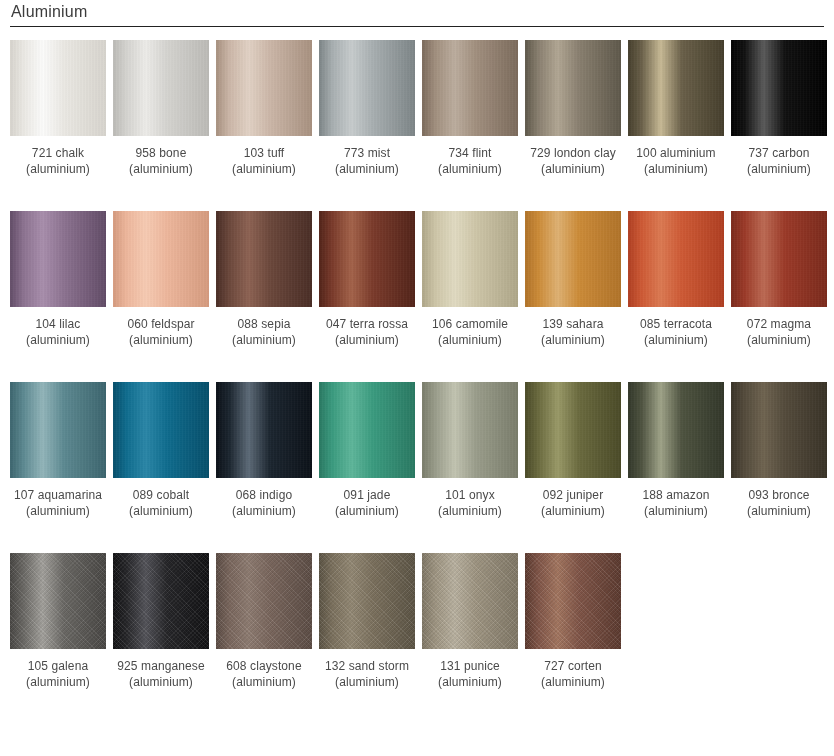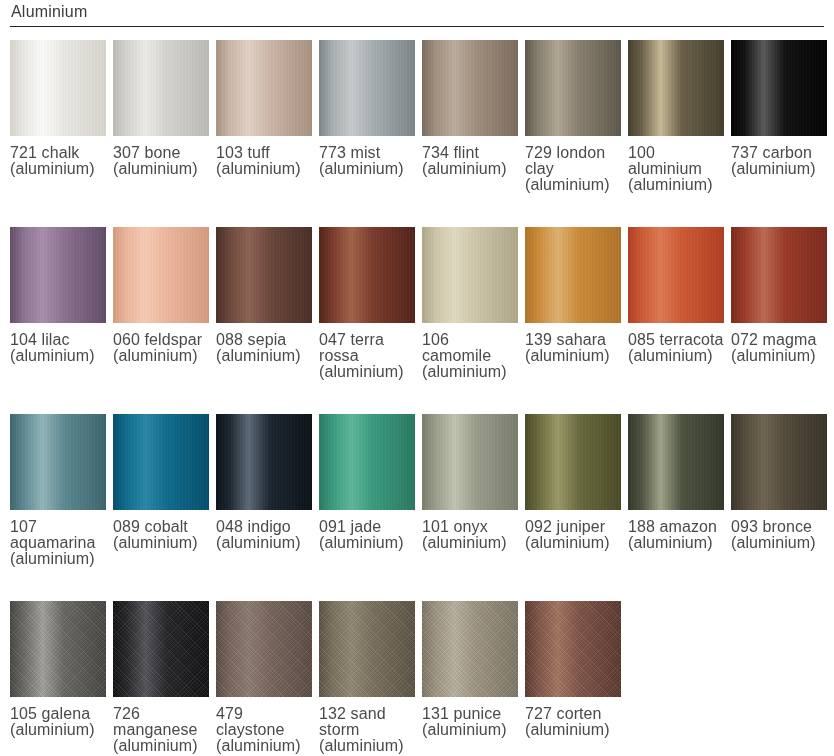--- a/index.html
+++ b/index.html
@@ -79,22 +79,23 @@
         rgba(0,0,0,.16) 1px,
         rgba(255,255,255,0) 2px,
         rgba(0,0,0,.08) 3px),
       repeating-linear-gradient(-45deg,
         rgba(255,255,255,.16) 0px,
         rgba(0,0,0,.14) 1px,
         rgba(255,255,255,0) 3px);
   }
   .caption{
     margin-top:9px;
-    font-size:16px;
+    font-size:12px;
     line-height:16px;
+    text-align:center;
     color:#4a4a4a;
     letter-spacing:.1px;
   }
   .caption .cname{display:block;}
   .caption .cmat{display:block;}
   
   .grid .cell{
     margin-bottom:34px;
   }
 </style>
@@ -116,21 +117,21 @@
         <div class="caption">
           <span class="cname">721 chalk</span>
           <span class="cmat">(aluminium)</span>
         </div>
       </div>
       <div class="cell">
         <div class="swatch" style="background: linear-gradient(90deg, rgb(189, 188, 184) 0%, rgb(214, 213, 209) 14%, rgb(238, 237, 234) 34%, rgb(214, 213, 209) 56%, rgb(189, 188, 184) 100%);">
           <div class="grain"></div>
         </div>
         <div class="caption">
-          <span class="cname">307 bone</span>
+          <span class="cname">958 bone</span>
           <span class="cmat">(aluminium)</span>
         </div>
       </div>
       <div class="cell">
         <div class="swatch" style="background: linear-gradient(90deg, rgb(169, 146, 129) 0%, rgb(205, 184, 169) 14%, rgb(227, 211, 198) 34%, rgb(205, 184, 169) 56%, rgb(169, 146, 129) 100%);">
           <div class="grain"></div>
         </div>
         <div class="caption">
           <span class="cname">103 tuff</span>
           <span class="cmat">(aluminium)</span>
@@ -269,21 +270,21 @@
         <div class="caption">
           <span class="cname">089 cobalt</span>
           <span class="cmat">(aluminium)</span>
         </div>
       </div>
       <div class="cell">
         <div class="swatch" style="background: linear-gradient(90deg, rgb(12, 18, 25) 0%, rgb(28, 38, 48) 14%, rgb(93, 107, 120) 34%, rgb(28, 38, 48) 56%, rgb(12, 18, 25) 100%);">
           <div class="grain"></div>
         </div>
         <div class="caption">
-          <span class="cname">048 indigo</span>
+          <span class="cname">068 indigo</span>
           <span class="cmat">(aluminium)</span>
         </div>
       </div>
       <div class="cell">
         <div class="swatch" style="background: linear-gradient(90deg, rgb(42, 122, 99) 0%, rgb(59, 156, 128) 14%, rgb(95, 183, 155) 34%, rgb(59, 156, 128) 56%, rgb(42, 122, 99) 100%);">
           <div class="grain"></div>
         </div>
         <div class="caption">
           <span class="cname">091 jade</span>
           <span class="cmat">(aluminium)</span>
@@ -332,30 +333,30 @@
         <div class="caption">
           <span class="cname">105 galena</span>
           <span class="cmat">(aluminium)</span>
         </div>
       </div>
       <div class="cell">
         <div class="swatch coarse" style="background: linear-gradient(90deg, rgb(19, 19, 21) 0%, rgb(39, 39, 42) 14%, rgb(86, 86, 92) 34%, rgb(39, 39, 42) 56%, rgb(19, 19, 21) 100%);">
           <div class="grain"></div>
         </div>
         <div class="caption">
-          <span class="cname">726 manganese</span>
+          <span class="cname">925 manganese</span>
           <span class="cmat">(aluminium)</span>
         </div>
       </div>
       <div class="cell">
         <div class="swatch coarse" style="background: linear-gradient(90deg, rgb(95, 79, 71) 0%, rgb(126, 106, 96) 14%, rgb(147, 128, 117) 34%, rgb(126, 106, 96) 56%, rgb(95, 79, 71) 100%);">
           <div class="grain"></div>
         </div>
         <div class="caption">
-          <span class="cname">479 claystone</span>
+          <span class="cname">608 claystone</span>
           <span class="cmat">(aluminium)</span>
         </div>
       </div>
       <div class="cell">
         <div class="swatch coarse" style="background: linear-gradient(90deg, rgb(95, 87, 71) 0%, rgb(128, 117, 97) 14%, rgb(152, 141, 120) 34%, rgb(128, 117, 97) 56%, rgb(95, 87, 71) 100%);">
           <div class="grain"></div>
         </div>
         <div class="caption">
           <span class="cname">132 sand storm</span>
           <span class="cmat">(aluminium)</span>

